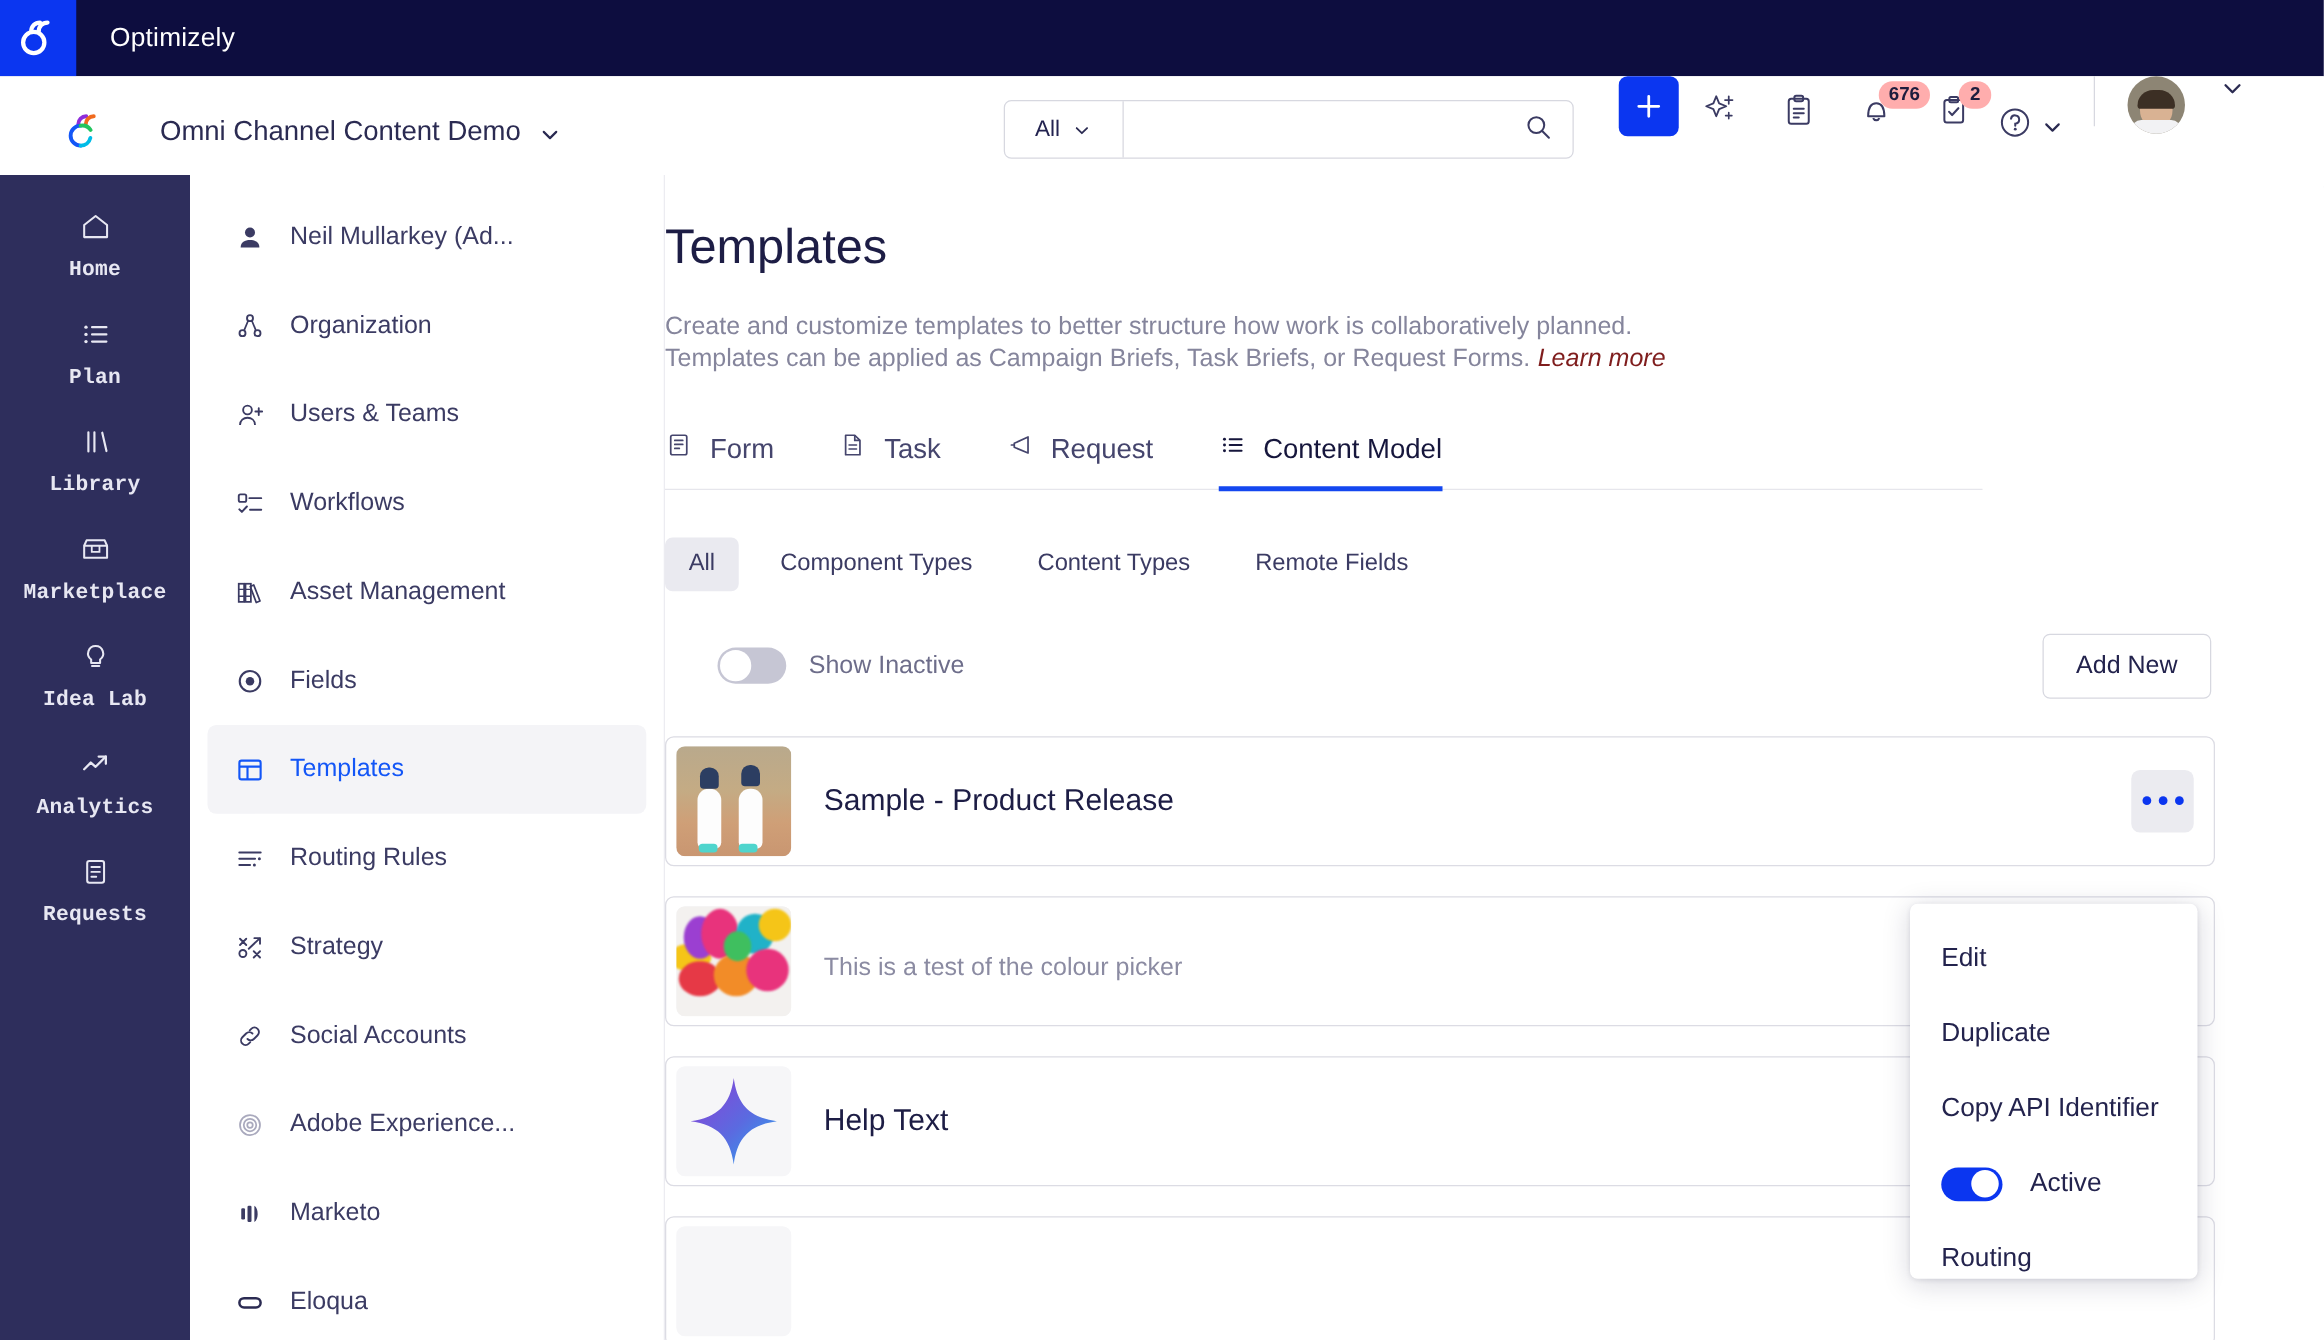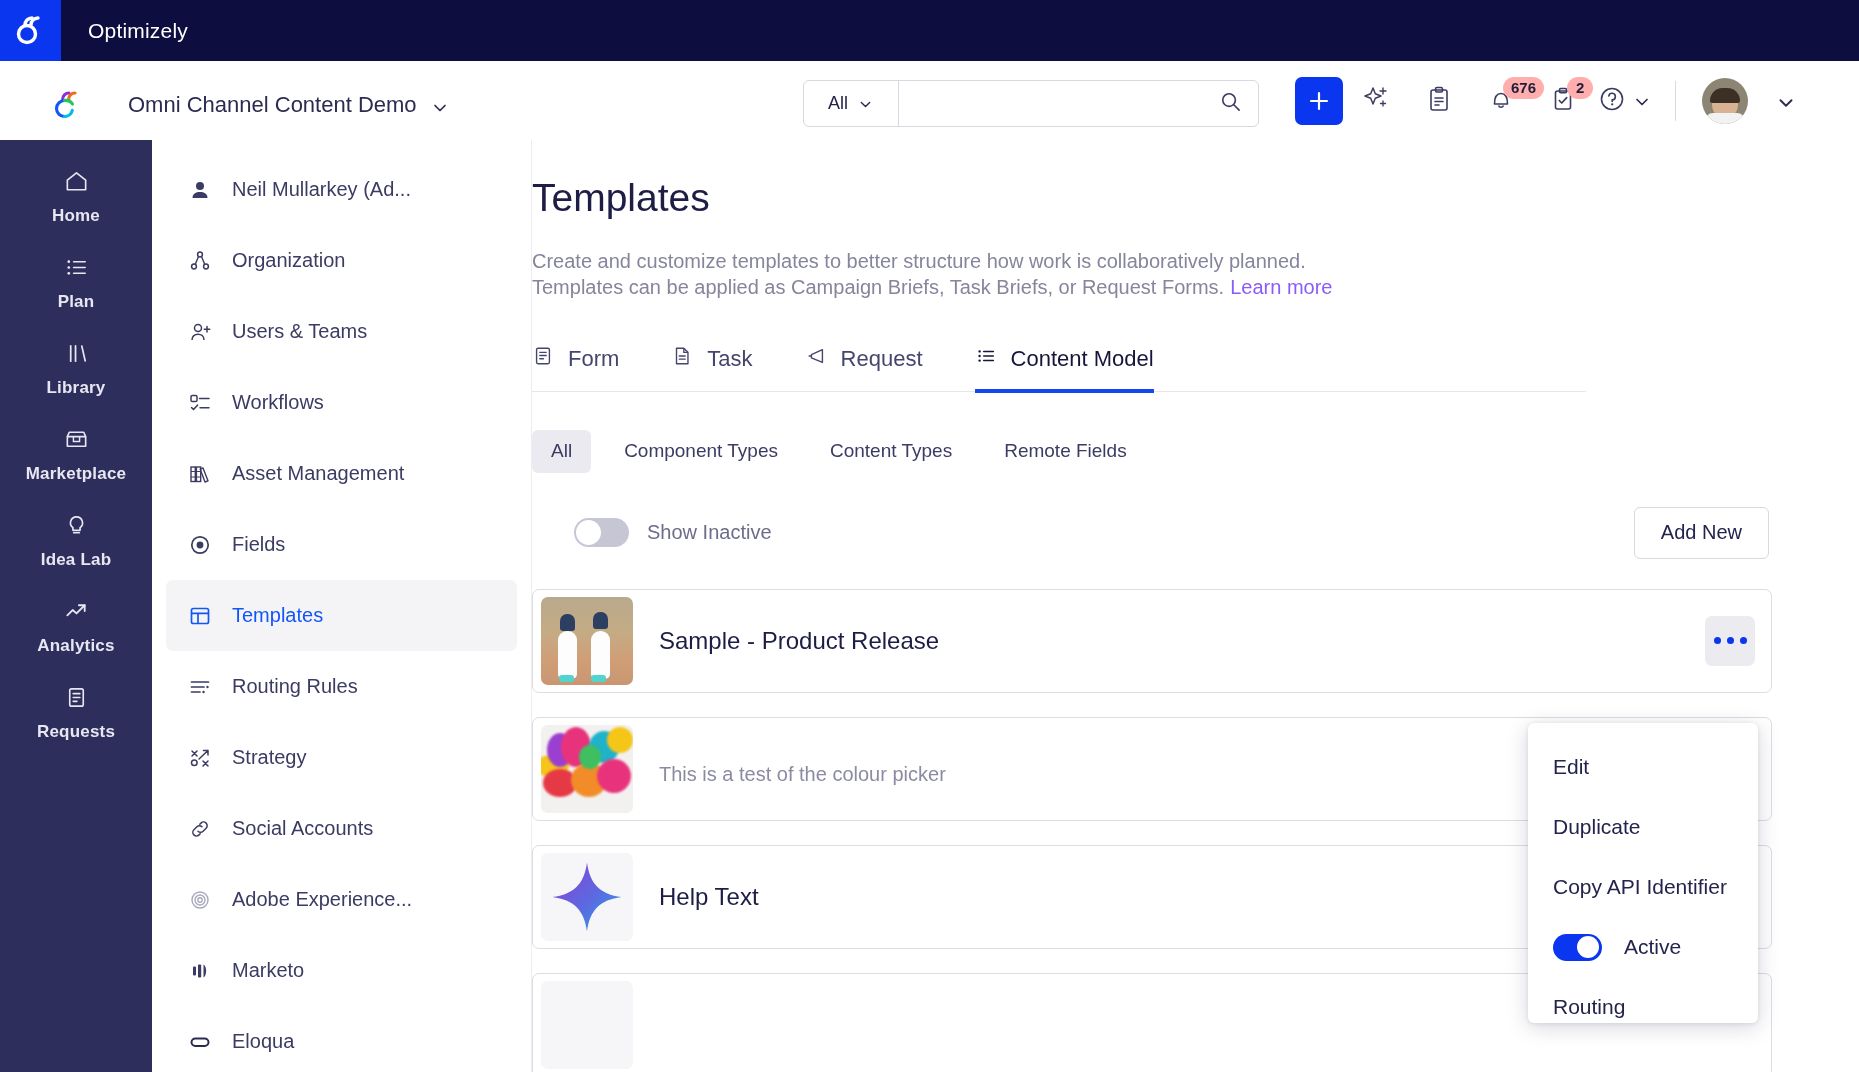--- a/index.html
+++ b/index.html
@@ -58,21 +58,21 @@
   }
   .hdr-search-input {
     flex: 1; height: 45px; border: none; outline: none;
     font-size: 17px; padding: 0 14px; color: #232350;
     font-family: "Liberation Sans", sans-serif; background: transparent;
   }
   .hdr-search-icon { margin-right: 16px; }
 
   .hdr-actions {
     position: absolute; left: 1295px; top: 0; height: 79px;
-    display: flex; align-items: center; gap: 6px;
+    display: flex; gap: 6px;
   }
   .plus-btn {
     width: 48px; height: 48px; background: #0b36f0; border-radius: 7px;
     display: flex; align-items: center; justify-content: center;
     border: none; cursor: pointer;
   }
   .icon-btn {
     width: 56px; height: 56px; background: none; border: none; cursor: pointer;
     display: flex; align-items: center; justify-content: center;
     position: relative;
@@ -113,21 +113,21 @@
     width: 152px; height: 932px;
     background: #2e2e5c;
     padding-top: 14px;
   }
   .rail-item {
     width: 152px; height: 86px;
     display: flex; flex-direction: column; align-items: center; justify-content: center;
     gap: 7px; cursor: pointer;
   }
   .rail-label {
-    color: #e7e7f2; font-size: 17px; font-weight: bold; letter-spacing: .2px;
+    color: #e7e7f2; font-size: 17px; font-weight: bold; letter-spacing: .2px; font-family: Liberation Mono, monospace;
   }
   .subnav-wide {
     position: absolute; left: 152px; top: 140px;
     width: 380px; height: 932px;
     background: #ffffff;
     border-right: 1px solid #ececf1;
     padding-top: 14px;
   }
   .subnav-item {
     height: 71px; margin: 0 14px;
@@ -146,21 +146,21 @@
     background: #ffffff;
     overflow: hidden;
   }
   .page-title {
     margin: 36px 0 0 0; padding-left: 0;
     font-size: 39px; color: #1d1d45; font-weight: normal;
   }
   .page-sub {
     margin-top: 28px; font-size: 20px; color: #85859c; line-height: 1.32;
   }
-  .learn-more { color: #8b5cf6; text-decoration: none; margin-left: 6px; }
+  .learn-more { color: #7f1d1d; text-decoration: none; margin-left: 6px; font-style: italic; }
 
   .tabs {
     margin-top: 44px; display: flex; align-items: flex-end;
     border-bottom: 1px solid #e6e6ec; width: 1054px;
   }
   .tab {
     display: flex; align-items: center; gap: 14px;
     padding: 0 0 16px 0; margin-right: 52px;
     color: #45456d; font-size: 22px; cursor: pointer;
     border-bottom: 4px solid transparent; margin-bottom: -2px;

